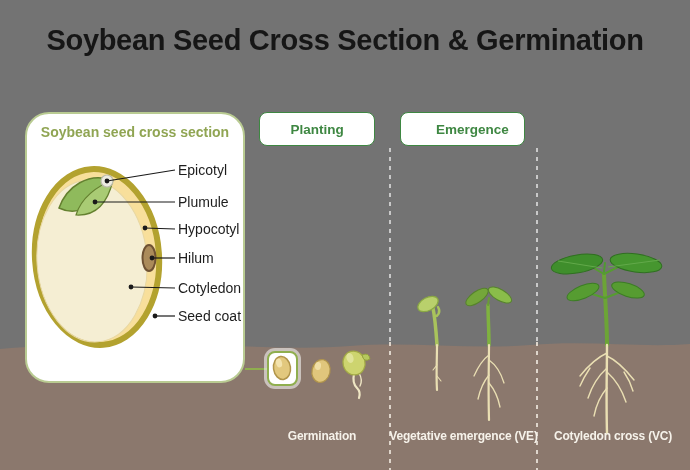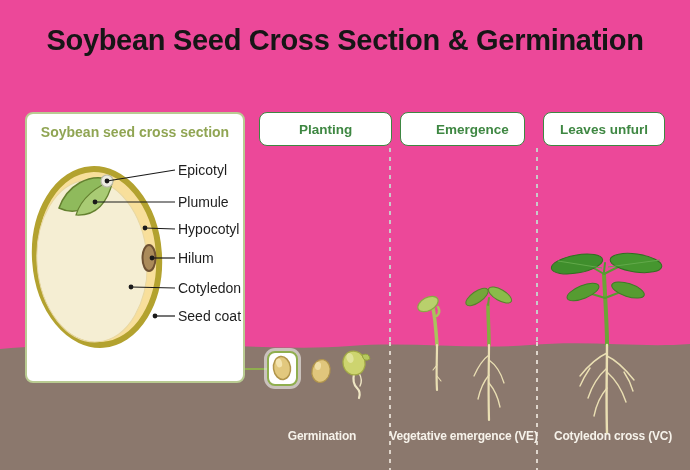--- a/index.html
+++ b/index.html
@@ -1,54 +1,54 @@
 <!DOCTYPE html>
 <html><head>
 <meta charset="utf-8">
 <style>
   html,body{margin:0;padding:0;background:#ffffff;}
   .canvas{
     position:relative;width:690px;height:470px;overflow:hidden;
-    background:#ec4899;font-family:"Liberation Sans",sans-serif;
+    background:#737373;font-family:"Liberation Sans",sans-serif;
   }
   .main-title{
     position:absolute;top:24px;left:0;right:0;margin:0;
     text-align:center;font-size:29px;font-weight:800;color:#161616;
     letter-spacing:-0.3px;
   }
   
   .soil{position:absolute;left:0;top:330px;width:690px;height:140px;z-index:1;}
   
   .divider{position:absolute;width:2px;z-index:2;}
   .divider.top{top:148px;height:194px;background:repeating-linear-gradient(to bottom,#c9c9c9 0 4px,transparent 4px 9px);}
   .divider.bottom{top:342px;height:128px;background:repeating-linear-gradient(to bottom,#ded5cb 0 4px,transparent 4px 9px);}
   .div1{left:389px;} .div2{left:536px;}
   
   .panel{
     position:absolute;left:25px;top:112px;width:220px;height:271px;
     box-sizing:border-box;background:#ffffff;border:2px solid #b9cb92;
-    border-radius:8px;z-index:3;
+    border-radius:24px;z-index:3;
   }
   .panel-title{
     position:absolute;top:10px;left:0;right:0;text-align:center;
     font-size:14px;font-weight:700;color:#90a553;
   }
   .seed-svg{position:absolute;left:0;top:0;width:216px;height:267px;}
   .anat-label{
     position:absolute;left:151px;transform:translateY(-50%);
     font-size:14px;color:#1d1d1d;white-space:nowrap;
   }
   
   .stage-box{
     position:absolute;top:112px;height:34px;box-sizing:border-box;
     display:flex;align-items:center;justify-content:center;
     background:#ffffff;border:1.6px solid #3e8742;border-radius:8px;
     color:#3e8742;font-size:13.5px;font-weight:700;z-index:3;
   }
-  .sb1{left:259px;width:133px;} .sb2{left:400px;width:125px;padding-left:20px;} .sb3{left:543px;width:122px;}
+  .sb1{left:259px;width:116px;} .sb2{left:400px;width:125px;padding-left:20px;} .sb3{left:543px;width:122px;}
   
   .soil-label{
     position:absolute;top:428px;height:16px;display:flex;align-items:center;justify-content:center;
     color:#f6f2ea;font-size:12px;font-weight:700;white-space:nowrap;z-index:4;letter-spacing:-0.2px;
   }
   .sl1{left:255px;width:134px;} .sl2{left:391px;width:145px;} .sl3{left:538px;width:150px;}
   
   .connector{position:absolute;left:245px;top:368px;width:24px;height:2px;background:#8fae4e;z-index:3;}
   .seed-box{
     position:absolute;left:267px;top:351px;width:31px;height:35px;box-sizing:border-box;
@@ -109,21 +109,20 @@
     <div class="anat-label" style="top:56px">Epicotyl</div>
     <div class="anat-label" style="top:88px">Plumule</div>
     <div class="anat-label" style="top:115px">Hypocotyl</div>
     <div class="anat-label" style="top:144px">Hilum</div>
     <div class="anat-label" style="top:174px">Cotyledon</div>
     <div class="anat-label" style="top:202px">Seed coat</div>
   </div>
 
   <div class="stage-box sb1">Planting</div>
   <div class="stage-box sb2">Emergence</div>
-  <div class="stage-box sb3">Leaves unfurl</div>
 
   <div class="connector"></div>
 
   <div class="seed-box">
     <svg width="27" height="31" viewBox="0 0 27 31" aria-hidden="true">
       <ellipse cx="13" cy="15" rx="8.5" ry="11.5" transform="rotate(-8 13 15)" fill="#e2c87e" stroke="#b1954b" stroke-width="1.5"></ellipse>
       <ellipse cx="10" cy="10" rx="3" ry="4.5" transform="rotate(-15 10 10)" fill="#f3e3ae"></ellipse>
     </svg>
   </div>
 

